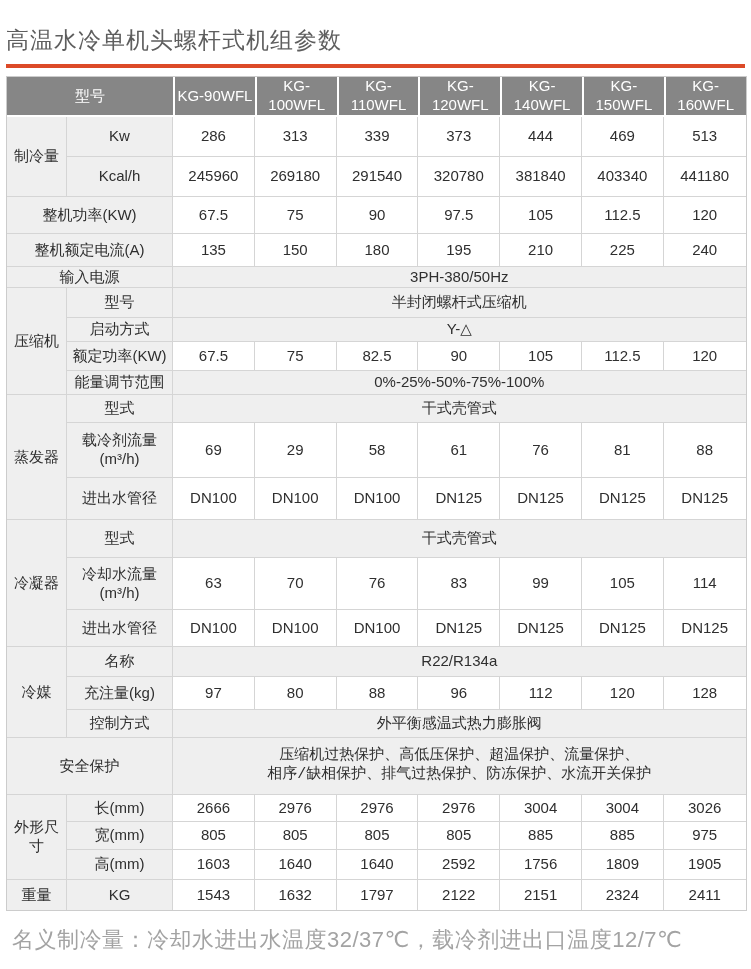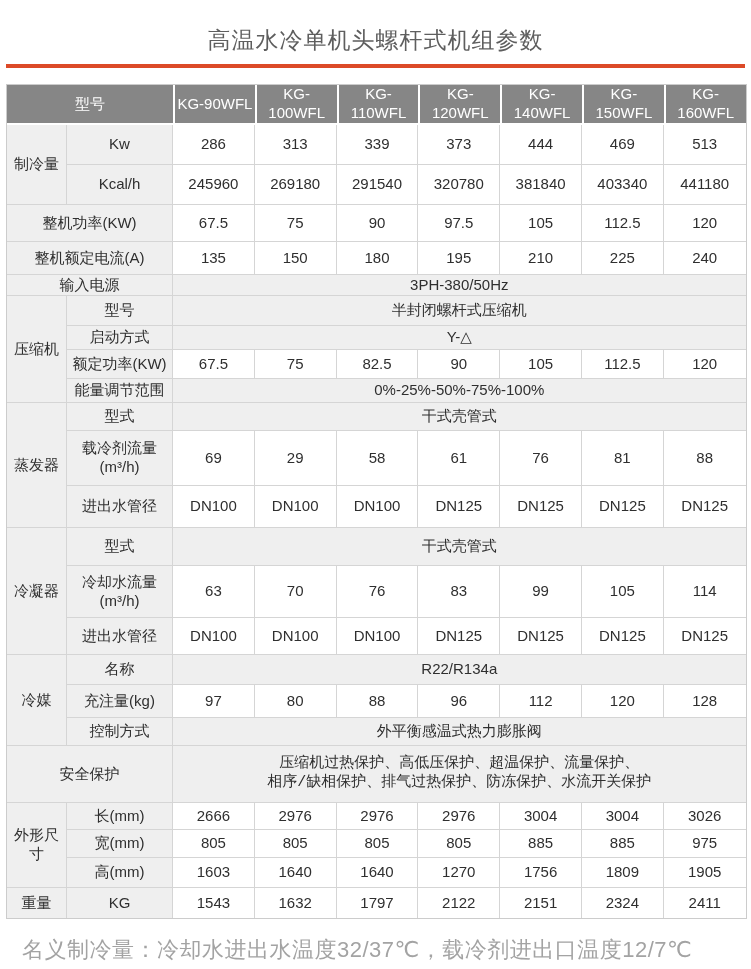--- a/index.html
+++ b/index.html
@@ -8,27 +8,27 @@
     --text:#2f2f2f; --title-text:#5e5e5e; --footnote-text:#a3a3a3;
   }
   *{box-sizing:border-box;}
   html,body{margin:0;padding:0;}
   body{
     width:751px;height:969px;background:#fff;overflow:hidden;
     font-family:"Liberation Sans","DejaVu Sans",sans-serif;color:var(--text);
   }
   .page{width:751px;}
   .title{
-    margin:0 6px;padding:25px 0 8px 0;text-align:center;
+    margin:0 6px;padding:25px 0 8px 0;text-align:left;
     font-size:23px;color:var(--title-text);font-weight:400;letter-spacing:1px;
   }
   .accent-bar{height:4px;background:var(--accent);margin:0 6px 2px 6px;}
   table.spec{
     border-collapse:separate;border-spacing:0;table-layout:fixed;
-    width:739px;margin:16px 6px;border:1px solid #cccccc;
+    width:739px;margin:8px 6px;border:1px solid #cccccc;
   }
   col.c-group{width:60px;} col.c-label{width:106px;} col.c-val{width:81.8px;}
   th,td{
     padding:0 2px;text-align:center;vertical-align:middle;
     font-size:15px;font-weight:400;line-height:1.25;
   }
   th{
     background:var(--header-bg);color:var(--header-text);
     border-left:2px solid #ffffff;border-bottom:2px solid #ffffff;
   }
@@ -37,21 +37,21 @@
     border-right:1px solid var(--border);border-bottom:1px solid var(--border);
     background:var(--cell-bg);color:var(--text);
   }
   tr td:last-child{border-right:none;}
   tr:last-child td{border-bottom:none;}
   td.lab{background:var(--label-bg);}
   td.merged{background:var(--label-bg);}
   td.num{background:var(--cell-bg);}
   .two-line span{display:block;font-family:Liberation Mono, monospace;}
   .footnote{
-    margin:14px 6px 0 22px;font-size:22px;color:var(--footnote-text);
+    margin:14px 6px 0 12px;font-size:22px;color:var(--footnote-text);
     letter-spacing:0.5px;
   }
 </style>
 </head>
 <body>
 
 <div class="page">
 
   <div class="title">高温水冷单机头螺杆式机组参数</div>
   <div class="accent-bar"></div>
@@ -244,21 +244,21 @@
         <td class="num">805</td>
         <td class="num">885</td>
         <td class="num">885</td>
         <td class="num">975</td>
       </tr>
       <tr style="height:30px">
         <td class="lab">高(mm)</td>
         <td class="num">1603</td>
         <td class="num">1640</td>
         <td class="num">1640</td>
-        <td class="num">1270</td>
+        <td class="num">2592</td>
         <td class="num">1756</td>
         <td class="num">1809</td>
         <td class="num">1905</td>
       </tr>
       <tr style="height:30px">
         <td class="lab">重量</td>
         <td class="lab">KG</td>
         <td class="num">1543</td>
         <td class="num">1632</td>
         <td class="num">1797</td>

